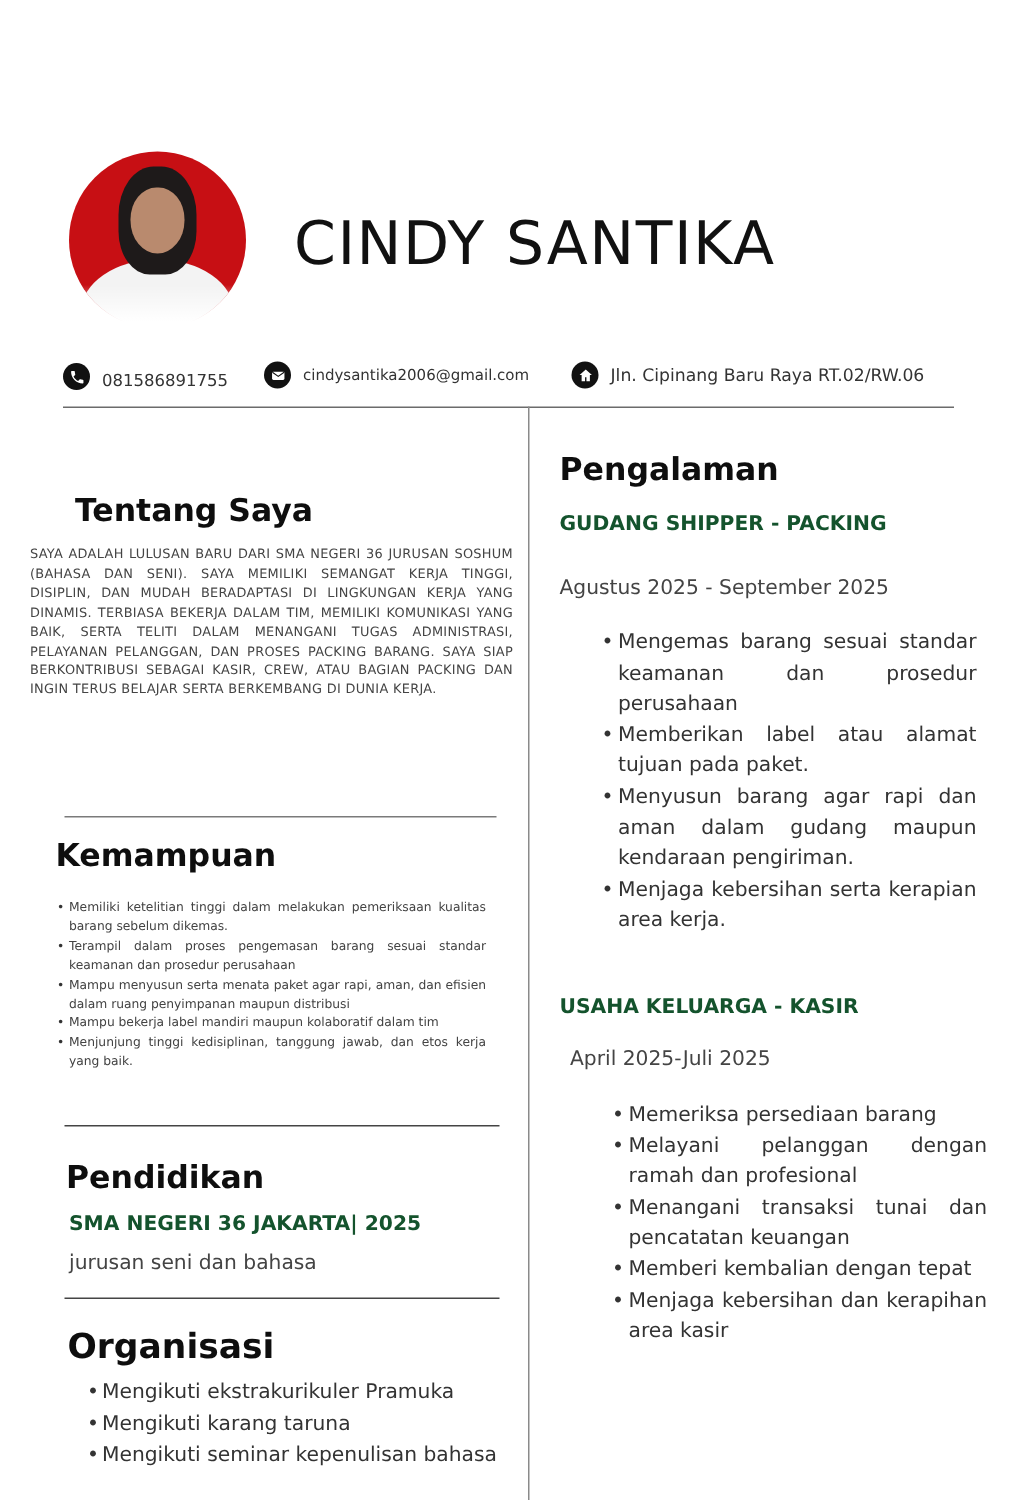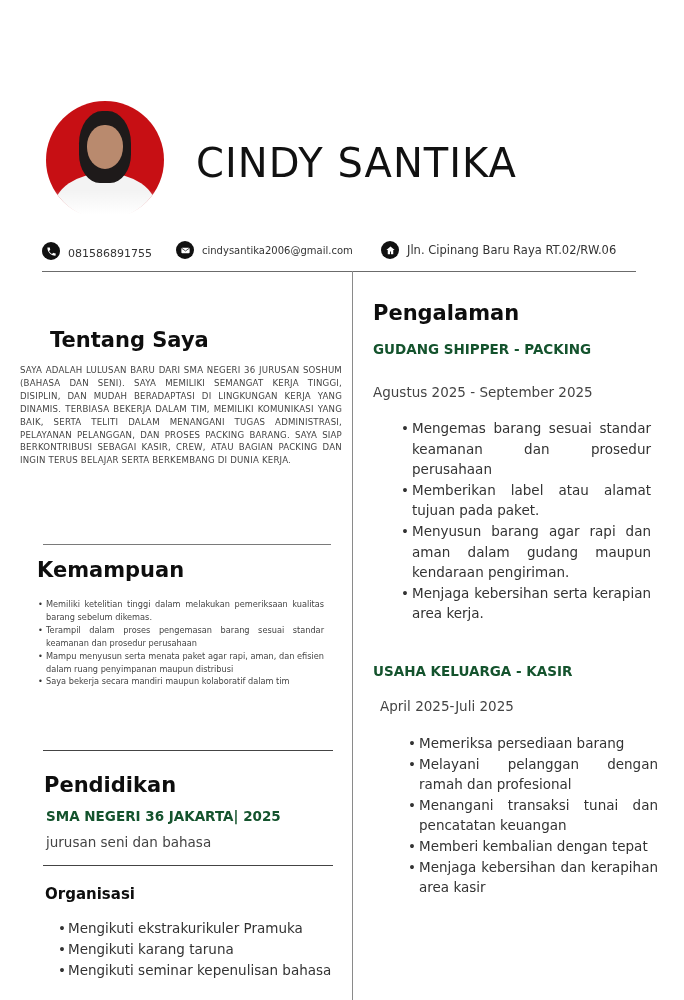--- a/index.html
+++ b/index.html
@@ -35,21 +35,21 @@
   .skills-list { left:38px; top:598px; width:286px; margin:0; padding:0; list-style:none; font-size:8.2px; line-height:12.9px; color:#444; }
   .skills-list li { position:relative; padding-left:8px; text-align:justify; }
   .skills-list li::before { content:"•"; position:absolute; left:0; top:0; color:#333; }
 
   .div2 { left:43px; top:750px; width:290px; height:1px; background:#444; }
   .edu-title { left:44px; top:773px; font-size:21px; }
   .edu-school { left:46px; top:808px; }
   .edu-major { left:46px; top:834px; font-size:13.5px; color:#444; }
 
   .div3 { left:43px; top:865px; width:290px; height:1px; background:#444; }
-  .org-title { left:45px; top:885px; font-size:15px; }
+  .org-title { left:45px; top:885px; font-size:23px; }
   .org-list { left:58px; top:918px; width:276px; margin:0; padding:0; list-style:none; font-size:13.5px; line-height:21px; color:#333; }
   .org-list li { position:relative; padding-left:10px; text-align:justify; text-align-last:left; }
   .org-list li::before { content:"•"; position:absolute; left:0; }
 
   .exp-title { left:373px; top:301px; font-size:21px; }
   .job1 { left:373px; top:341px; }
   .date1 { left:373px; top:384px; font-size:13.5px; color:#444; }
   .list-r { margin:15px; padding:0; list-style:none; font-size:13.5px; line-height:20.6px; color:#333; }
   .list-r li { position:relative; padding-left:11px; text-align:justify; }
   .list-r li::before { content:"•"; position:absolute; left:0; }
@@ -104,21 +104,22 @@
 
 <div class="abs h2 about-title">Tentang Saya</div>
 <div class="abs about-text">Saya adalah lulusan baru dari SMA Negeri 36 jurusan Soshum (Bahasa dan Seni). Saya memiliki semangat kerja tinggi, disiplin, dan mudah beradaptasi di lingkungan kerja yang dinamis. Terbiasa bekerja dalam tim, memiliki komunikasi yang baik, serta teliti dalam menangani tugas administrasi, pelayanan pelanggan, dan proses packing barang. Saya siap berkontribusi sebagai kasir, crew, atau bagian packing dan ingin terus belajar serta berkembang di dunia kerja.</div>
 
 <div class="abs div1"></div>
 <div class="abs h2 skills-title">Kemampuan</div>
 <ul class="abs skills-list">
   <li>Memiliki ketelitian tinggi dalam melakukan pemeriksaan kualitas barang sebelum dikemas.</li>
   <li>Terampil dalam proses pengemasan barang sesuai standar keamanan dan prosedur perusahaan</li>
   <li>Mampu menyusun serta menata paket agar rapi, aman, dan efisien dalam ruang penyimpanan maupun distribusi</li>
-  <li>Saya bekerja secara mandiri maupun kolaboratif dalam tim</li>
+  <li>Mampu bekerja label mandiri maupun kolaboratif dalam tim</li>
+  <li>Menjunjung tinggi kedisiplinan, tanggung jawab, dan etos kerja yang baik.</li>
 </ul>
 
 <div class="abs div2"></div>
 <div class="abs h2 edu-title">Pendidikan</div>
 <div class="abs sub edu-school">SMA NEGERI 36 JAKARTA| 2025</div>
 <div class="abs edu-major">jurusan seni dan bahasa</div>
 
 <div class="abs div3"></div>
 <div class="abs h2 org-title">Organisasi</div>
 <ul class="abs org-list">

